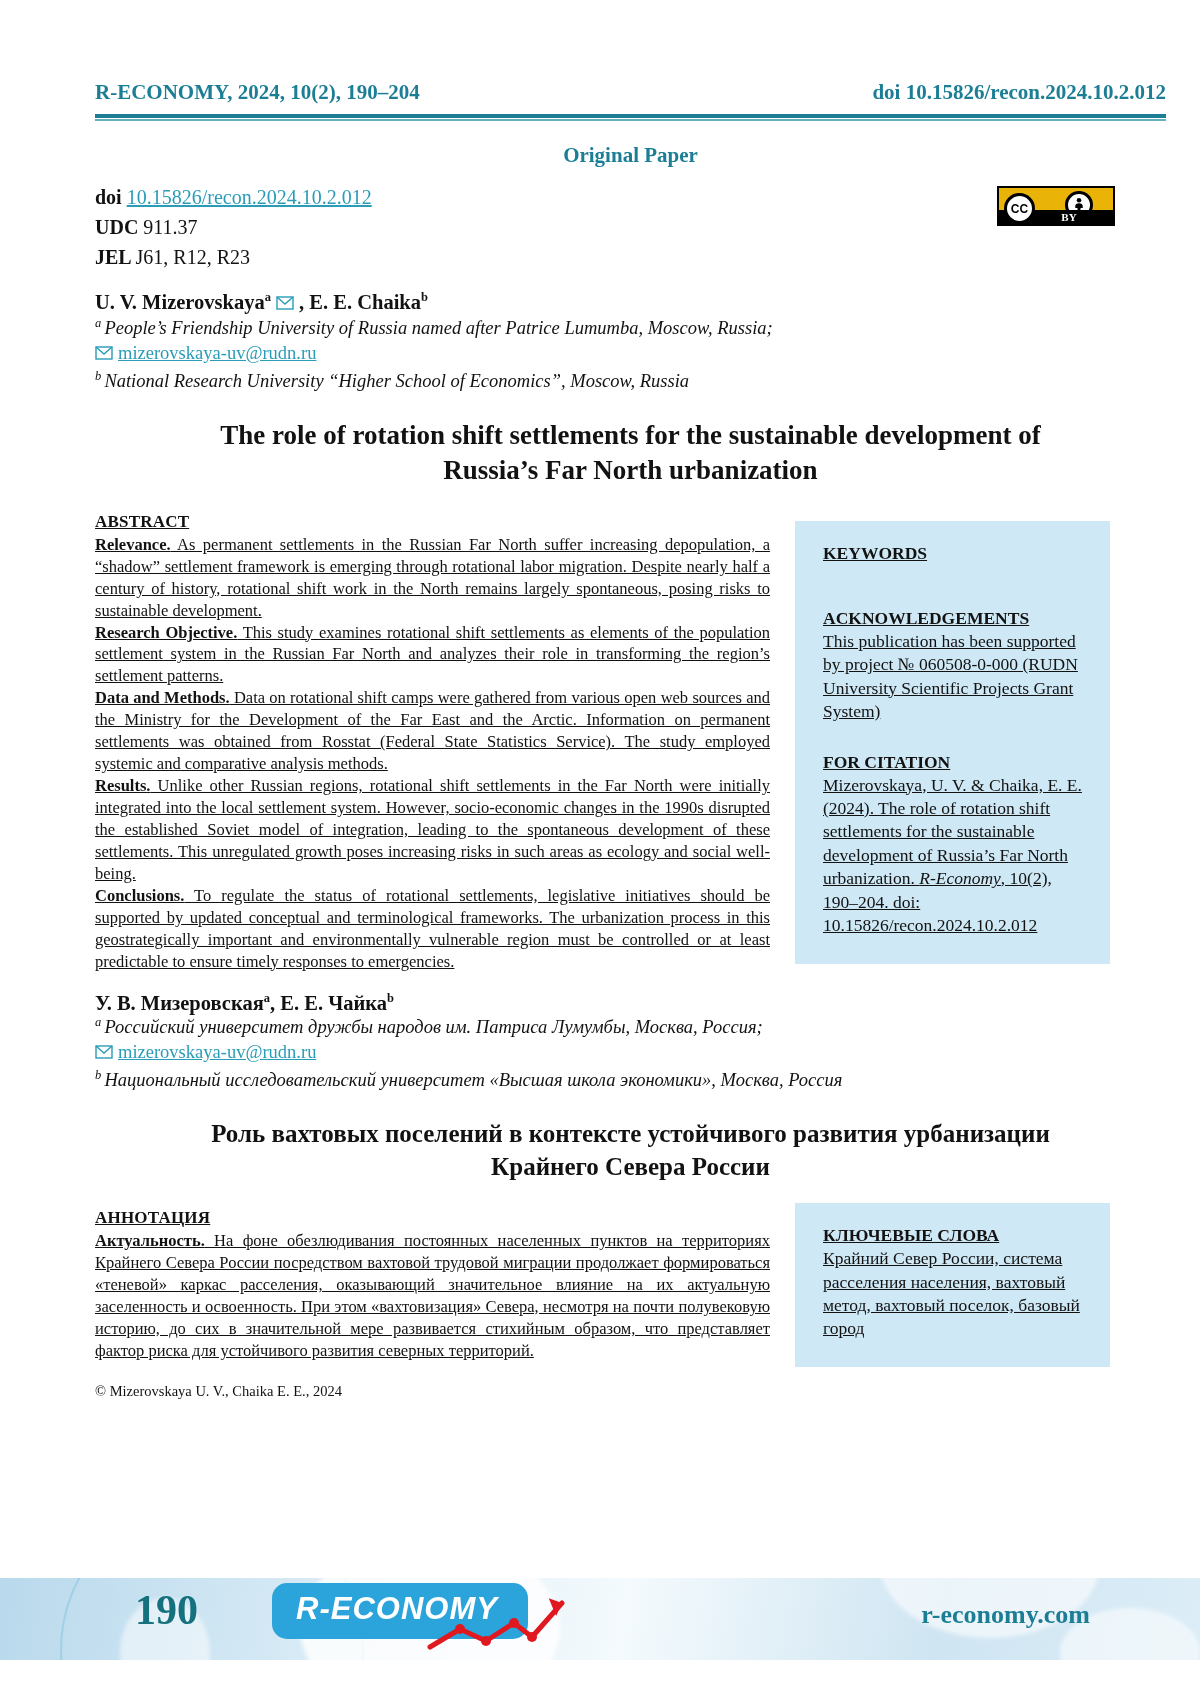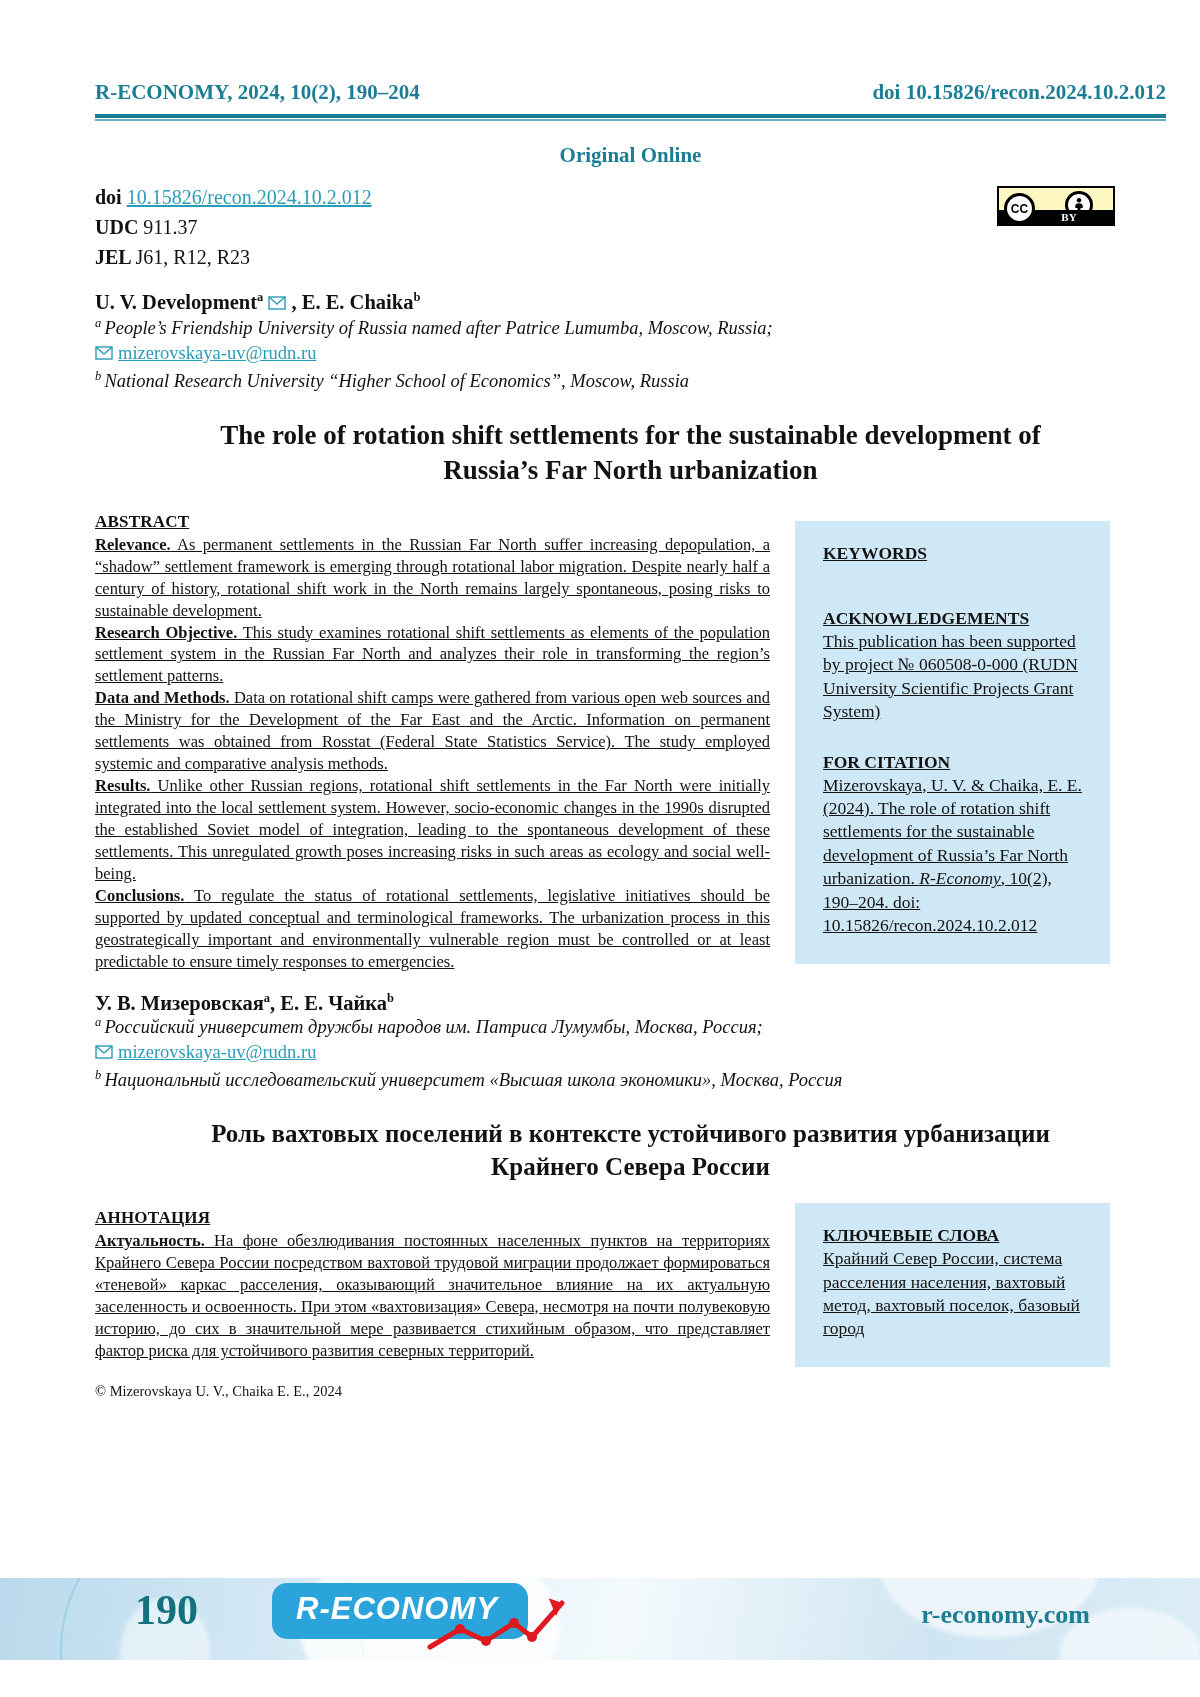--- a/index.html
+++ b/index.html
@@ -17,21 +17,21 @@
   .rule-thin  { height:2px; background:#64afc0; margin-top:1px; }
 
   .paper-type { text-align:center; color:#1c7e95; font-weight:bold; font-size:21px; margin-top:22px; }
 
   .meta { margin-top:14px; font-size:20px; line-height:1.5; }
   .meta b { font-weight:bold; }
   a.link { color:#2a9cb7; text-decoration:underline; }
 
   
   .cc-badge { position:absolute; top:186px; right:85px; width:118px; height:40px;
-    background:#fef9c3; border:2px solid #000; box-sizing:border-box; }
+    background:#eab308; border:2px solid #000; box-sizing:border-box; }
   .cc-bar { position:absolute; left:0; right:0; bottom:0; height:14px; background:#000;
     color:#fff; font-family:Liberation Serif, serif; font-size:11px; font-weight:bold;
     text-align:center; line-height:14px; padding-left:26px; }
   .cc-circle { position:absolute; width:28px; height:28px; border-radius:50%;
     background:#fff; border:3px solid #000; box-sizing:border-box;
     display:flex; align-items:center; justify-content:center; }
   .cc-cc { left:5px; top:5px; font-family:"Liberation Sans", sans-serif;
     font-size:12px; font-weight:bold; color:#000; z-index:2; width:31px; height:31px; }
   .cc-person { left:66px; top:3px; }
 
@@ -92,30 +92,30 @@
 <div class="page">
   <div class="content">
 
     <div class="journal-line">
       <span>R-ECONOMY, 2024, 10(2), 190–204</span>
       <span>doi 10.15826/recon.2024.10.2.012</span>
     </div>
     <div class="rule-thick"></div>
     <div class="rule-thin"></div>
 
-    <div class="paper-type">Original Online</div>
+    <div class="paper-type">Original Paper</div>
 
     <div class="meta">
       <div><b>doi </b><a class="link" href="#">10.15826/recon.2024.10.2.012</a></div>
       <div><b>UDC </b><span>911.37</span></div>
       <div><b>JEL </b><span>J61, R12, R23</span></div>
     </div>
 
     <div class="authors">
-      <span>U. V. Development</span><sup>a</sup>
+      <span>U. V. Mizerovskaya</span><sup>a</sup>
       <span class="env-icon"><svg width="18" height="14" viewBox="0 0 18 14">
             <rect x="1" y="1" width="16" height="12" fill="none" stroke="#2a9cb7" stroke-width="1.4"></rect>
             <path d="M1 1 L9 8 L17 1" fill="none" stroke="#2a9cb7" stroke-width="1.4"></path>
           </svg></span><span>, E. E. Chaika</span><sup>b</sup>
     </div>
     <div class="aff"><sup>a </sup><span>People’s Friendship University of Russia named after Patrice Lumumba, Moscow, Russia;</span></div>
     <div class="email-line">
       <span class="env-icon"><svg width="18" height="14" viewBox="0 0 18 14">
             <rect x="1" y="1" width="16" height="12" fill="none" stroke="#2a9cb7" stroke-width="1.4"></rect>
             <path d="M1 1 L9 8 L17 1" fill="none" stroke="#2a9cb7" stroke-width="1.4"></path>

